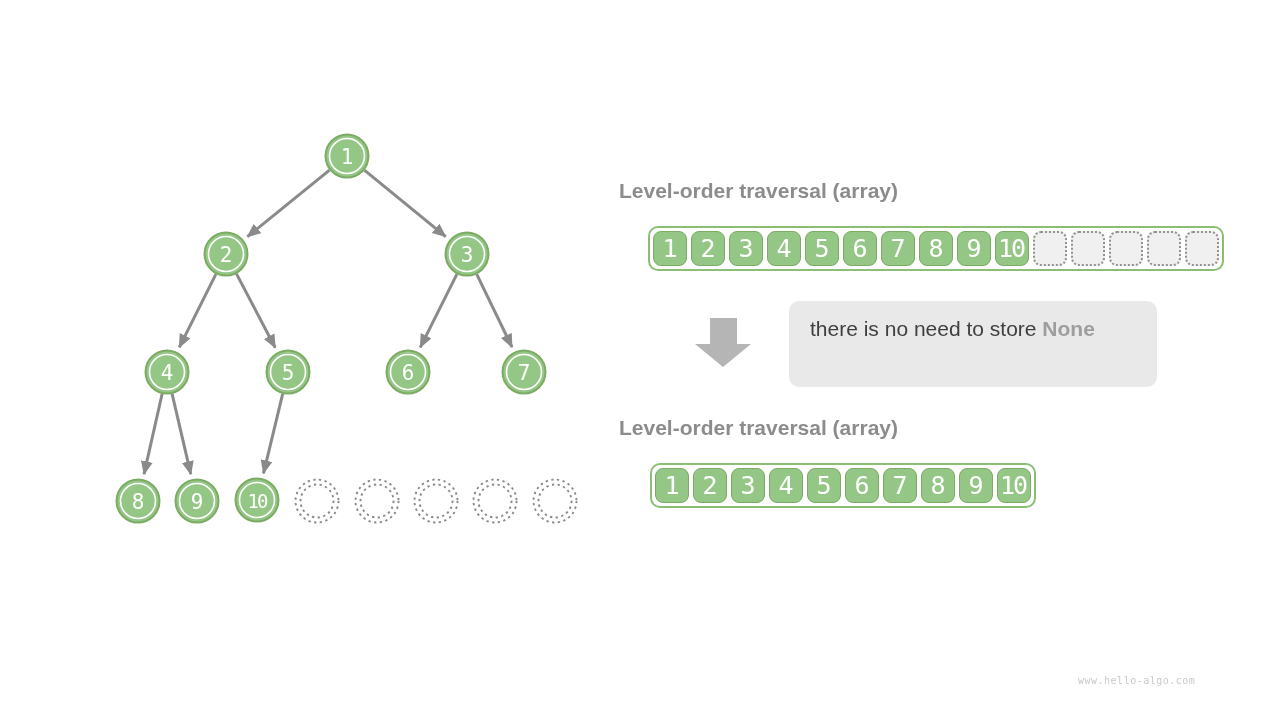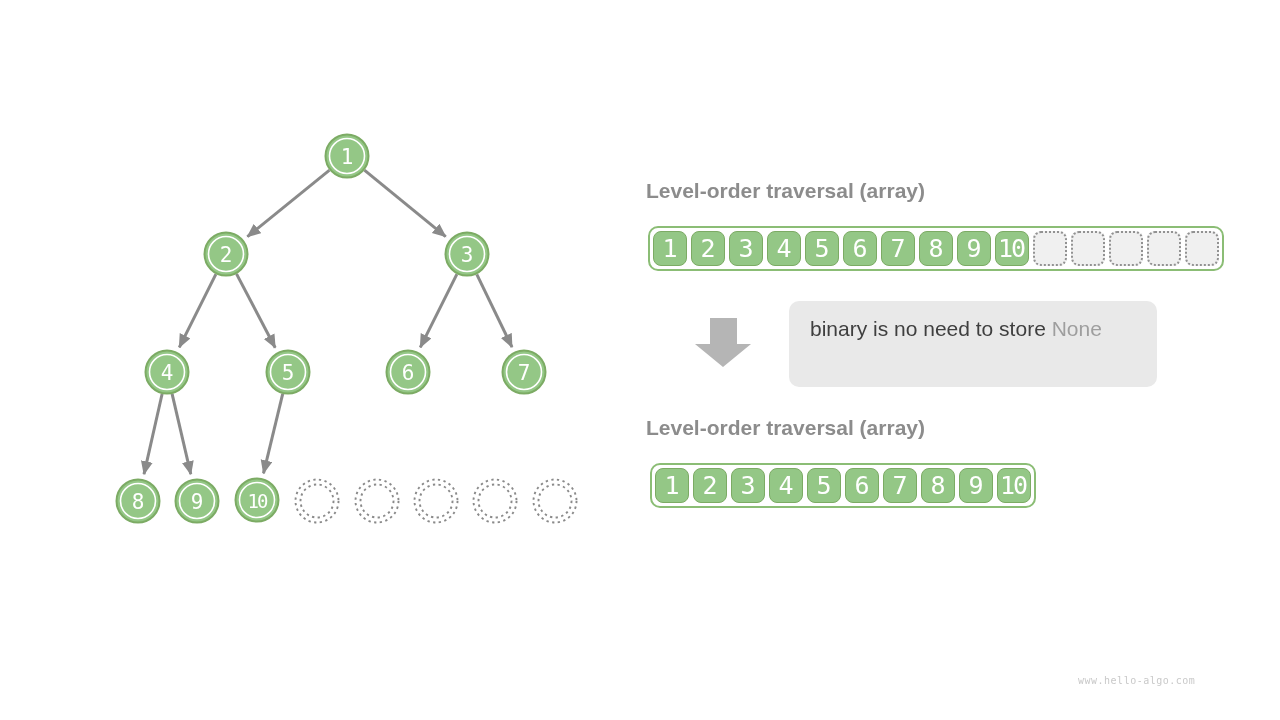--- a/index.html
+++ b/index.html
@@ -3,21 +3,21 @@
 <meta charset="utf-8">
 <style>
   html,body { margin:0; padding:0; background:#fff; }
   .canvas {
     position:relative; width:1280px; height:720px; background:#ffffff;
     overflow:hidden; font-family:"Liberation Sans", sans-serif;
   }
   .tree-svg { position:absolute; left:0; top:0; }
   .section-title {
     position:absolute; font-size:21px; font-weight:bold;
-    color:var(--title-color); white-space:nowrap;margin-left:27px;
+    color:var(--title-color); white-space:nowrap;
   }
   .title-top { left:619px; top:179px; }
   .title-bottom { left:619px; top:416px; }
   .array {
     position:absolute; display:flex; gap:4px; padding:3px;
     border:2px solid var(--array-border); border-radius:10px; background:#ffffff;
   }
   .array-top { left:648px; top:226px; }
   .array-bottom { left:650px; top:463px; }
   .cell {
@@ -29,21 +29,21 @@
   }
   .cell.empty {
     background:var(--empty-fill); border:2px dotted var(--empty-stroke);
   }
   .note-box {
     position:absolute; left:789px; top:301px; width:368px; height:86px;
     box-sizing:border-box; background:var(--note-bg); border-radius:10px;
     padding:13px 0 0 21px; font-size:21px; line-height:30px;
     color:var(--note-text); white-space:nowrap;
   }
-  .note-highlight { font-weight:normal; color:var(--note-hl); }
+  .note-highlight { font-weight:bold; color:var(--note-hl); }
   .block-arrow { fill:var(--arrow-fill); }
   .watermark {
     position:absolute; left:1078px; top:675px;
     font-family:"DejaVu Sans Mono", monospace; font-size:10px;
     color:var(--watermark-color); letter-spacing:0.5px;
   }
 </style>
 </head>
 <body>
 
@@ -158,21 +158,21 @@
       <div class="cell">10</div>
       <div class="cell empty"></div>
       <div class="cell empty"></div>
       <div class="cell empty"></div>
       <div class="cell empty"></div>
       <div class="cell empty"></div>
     </div>
 
   <div class="note-box">
     <div>
-      <span>binary is no need to store </span><span class="note-highlight">None</span>
+      <span>there is no need to store </span><span class="note-highlight">None</span>
     </div>
   </div>
 
   <div class="section-title title-bottom">Level-order traversal (array)</div>
 
   <div class="array array-bottom" id="array-bottom">
       <div class="cell">1</div>
       <div class="cell">2</div>
       <div class="cell">3</div>
       <div class="cell">4</div>

